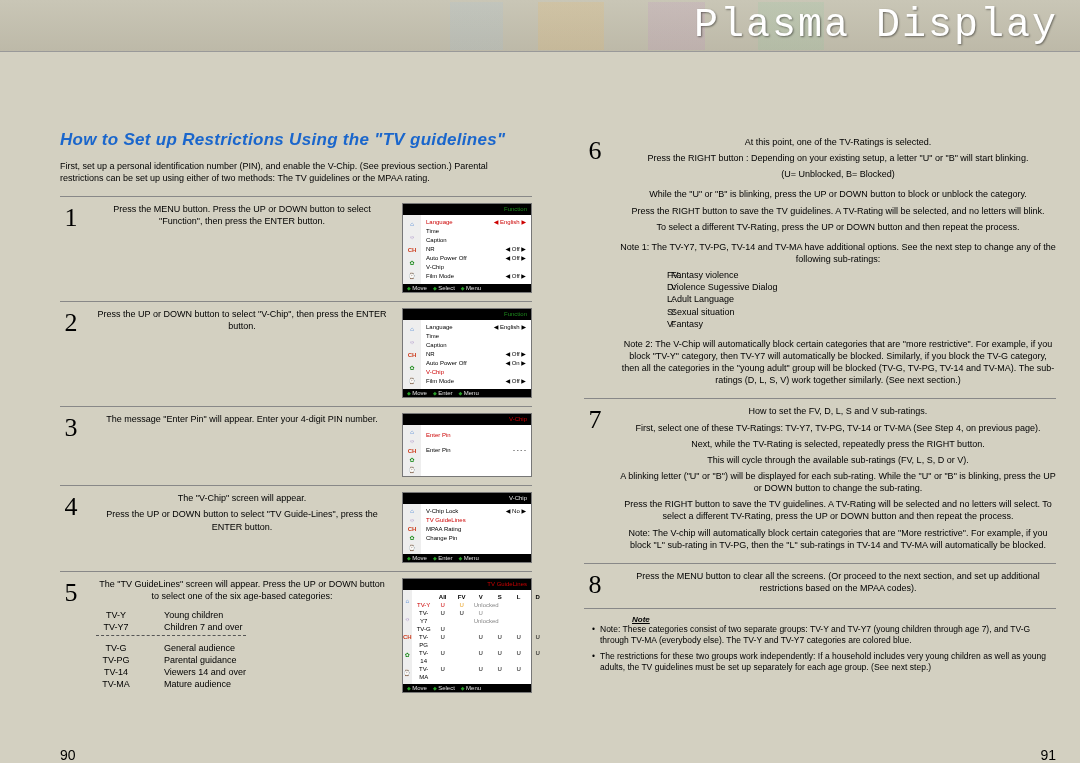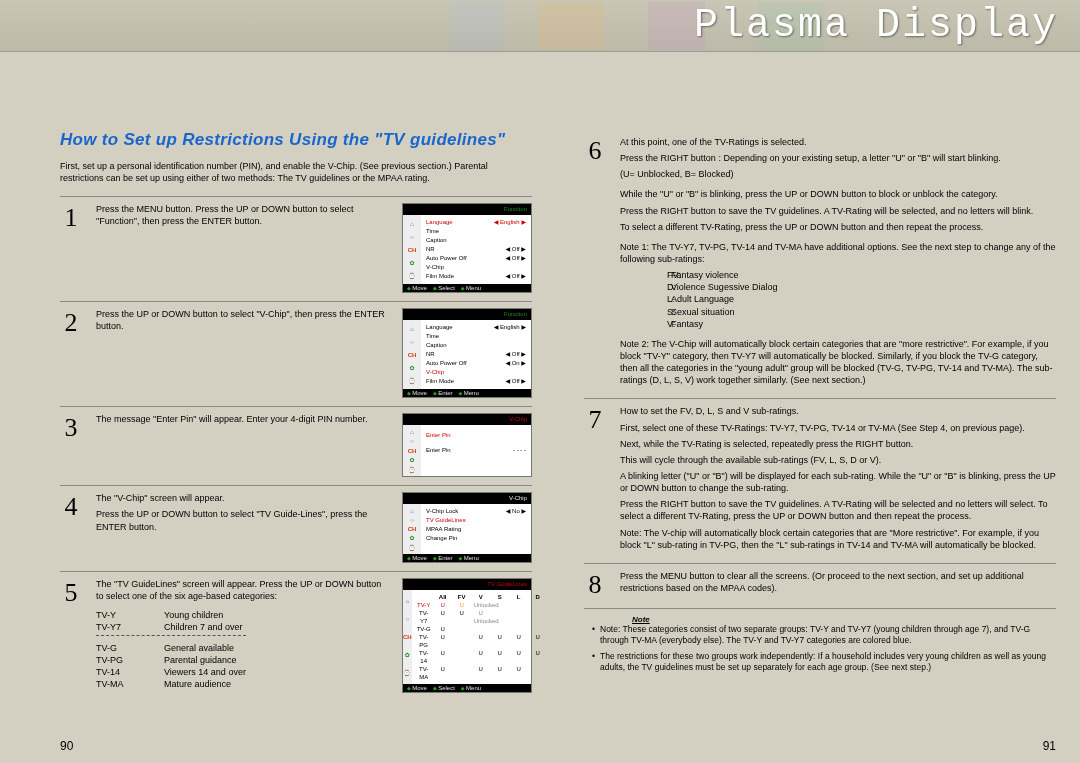--- a/index.html
+++ b/index.html
@@ -9,21 +9,21 @@
   .banner-decor { position: absolute; right: 190px; top: 2px; width: 440px; height: 48px; background:
     linear-gradient(90deg, rgba(150,190,230,.25) 0 12%, transparent 12% 20%, rgba(240,180,80,.3) 20% 35%, transparent 35% 45%, rgba(190,120,200,.25) 45% 58%, transparent 58% 70%, rgba(120,200,150,.25) 70% 85%, transparent 85%); opacity:.55; }
   .banner-title { position: relative; font-family: "Courier New", monospace; font-size: 40px; letter-spacing: 2px; color: #fff; text-shadow: 1px 1px 2px rgba(0,0,0,.45); line-height: 52px; }
   .content { position: absolute; left: 60px; right: 24px; top: 130px; bottom: 10px; display: flex; gap: 52px; }
   .col { flex: 1 1 50%; }
   .main-title { color: #1a66cc; font-size: 17px; font-style: italic; font-weight: 600; margin-bottom: 10px; letter-spacing: .3px; }
   .intro { font-size: 9px; line-height: 1.35; margin-bottom: 12px; }
   .step { display: flex; align-items: flex-start; gap: 14px; padding: 6px 0 8px; border-top: 1px solid #888; }
   .step:first-of-type { border-top: 1px solid #888; }
   .step-num { font-size: 26px; font-weight: 400; font-family: Georgia, serif; width: 22px; text-align: center; }
-  .step-text { flex: 1; font-size: 9px; line-height: 1.35; }
+  .step-text { flex: 1; font-size: 9px; line-height: 1.35; text-align: center; }
   .step-text p { margin-bottom: 4px; }
   .step-shot { width: 130px; }
   .osd { width: 130px; border: 1px solid #777; background: #fff; font-size: 6px; }
   .osd-head { color: #1c8a1c; text-align: right; padding: 1px 4px; background: #000; height: 11px; line-height: 9px; }
   .osd-head.black { color:#e6e6e6; }
   .osd-body { display: flex; }
   .osd-side { width: 18px; background: #eee; display: flex; flex-direction: column; justify-content: space-around; padding: 2px 0; }
   .osd-side span { display:block; text-align:center; font-size:6px; line-height:8px;}
   .ic-tv { color:#1a66cc; }
   .ic-pic { color:#7a4fae; }
@@ -36,21 +36,21 @@
   .osd-row .val { }
   .osd-row.sel .lab, .osd-row.sel .val { color:#c00; }
   .osd-foot { background:#000; color:#e0e0e0; font-size:6px; padding:1px 4px; display:flex; gap:6px;}
   .osd-foot span::before { content:"◆ "; color:#2aa02a; font-size:5px;}
   .tv-guide-table { font-size:6px; line-height:8px; }
   .tv-guide-table div { display:flex; gap:5px;}
   .tv-guide-table span { width:14px; text-align:center;}
   .ratings-block { display:flex; gap: 28px; font-size:9px; margin-top:6px;}
   .ratings-block .c1 { width: 40px;}
   .ratings-divider { border:none; border-top:1px dashed #555; margin: 2px 0 6px;}
-  .page-no { position:absolute; bottom:10px; font-size:12px;}
+  .page-no { position:absolute; bottom:0; font-size:14px;}
   .page-no.left { left: 60px;}
   .page-no.right { right:24px;}
   .note-label { font-weight:bold; font-style:italic; font-size:8px; text-decoration:underline;padding-left:48px; }
   .note-list { font-size:8.5px; line-height:1.35; padding-left:8px;}
   .note-list li { list-style: none; position:relative; padding-left:8px; margin-bottom:4px;}
   .note-list li::before { content:"•"; position:absolute; left:0;}
   .sub { margin: 4px 0 4px 0; font-size:9px; line-height:1.35;}
   .sub div { display:flex; gap:4px;}
   .sub .k { width:18px;padding-left:47px;}
 </style>
@@ -259,21 +259,21 @@
                   <span class="c1">TV-Y</span>
                   <span>Young children</span>
                 </div>
               <div style="display:flex;gap:28px">
                   <span class="c1">TV-Y7</span>
                   <span>Children 7 and over</span>
                 </div>
               <hr class="ratings-divider">
               <div style="display:flex;gap:28px">
                   <span class="c1">TV-G</span>
-                  <span>General available</span>
+                  <span>General audience</span>
                 </div>
               <div style="display:flex;gap:28px">
                   <span class="c1">TV-PG</span>
                   <span>Parental guidance</span>
                 </div>
               <div style="display:flex;gap:28px">
                   <span class="c1">TV-14</span>
                   <span>Viewers 14 and over</span>
                 </div>
               <div style="display:flex;gap:28px">

